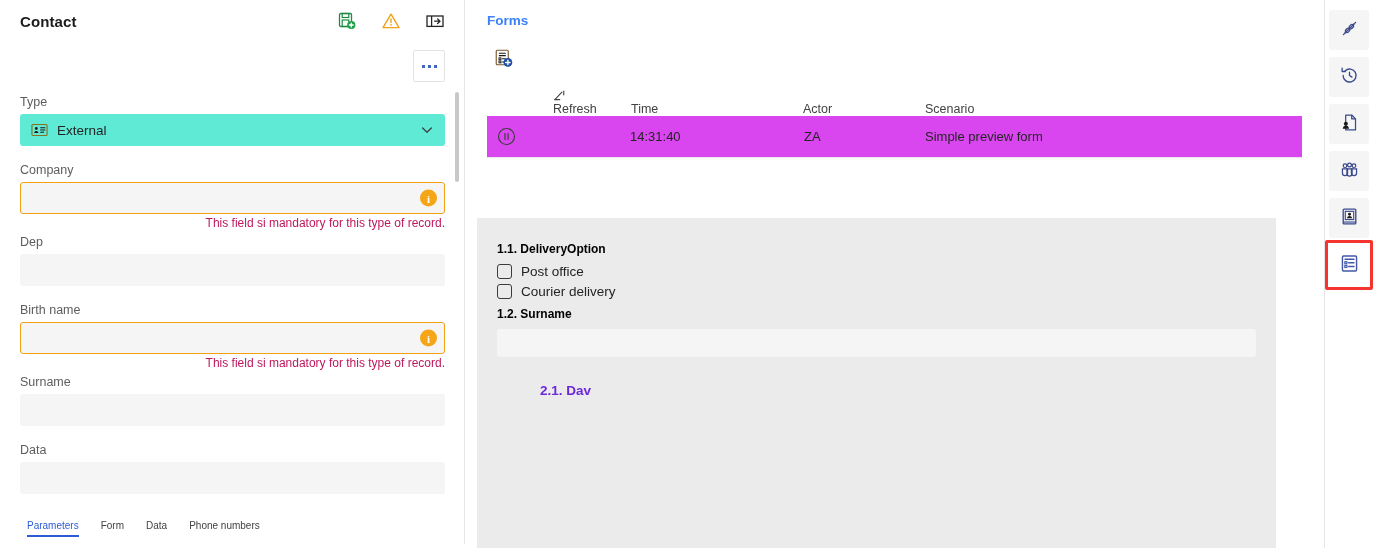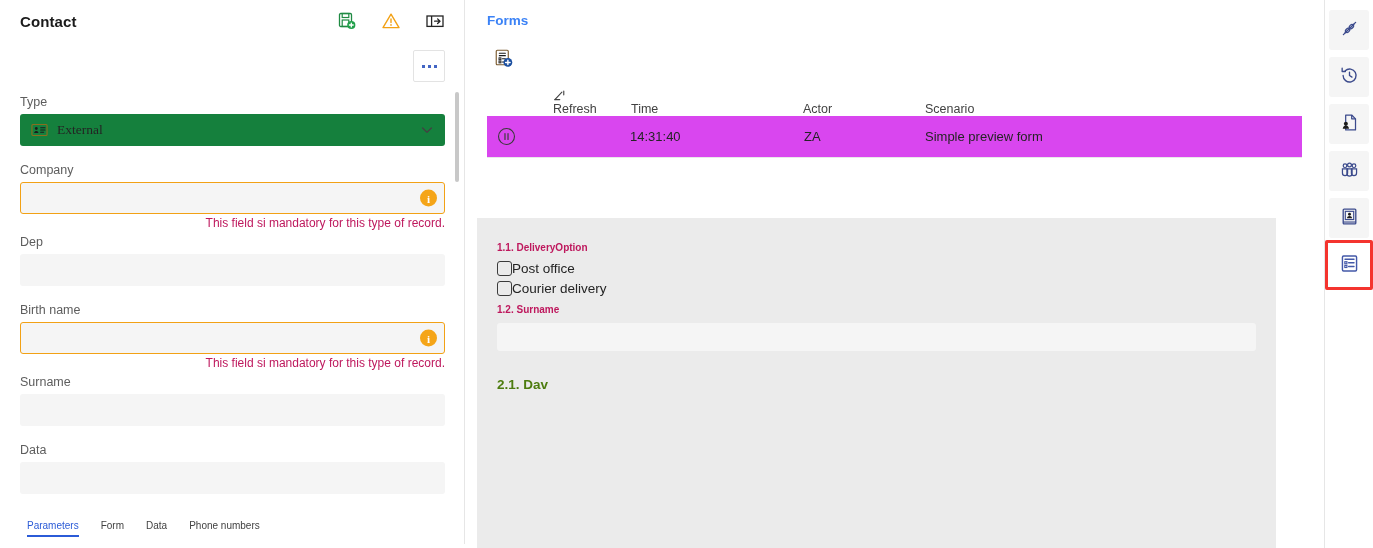--- a/index.html
+++ b/index.html
@@ -60,21 +60,21 @@
   .input-box {
     position: relative;
     height: 32px;
     background: #f5f5f5;
     border: 1px solid transparent;
     border-radius: 3px;
     display: flex; align-items: center;
     padding: 0 10px;
     font-size: 13.5px; color: #242424;
   }
-  .input-box.combo { background: #15803d; font-family: Liberation Serif, serif; }
+  .input-box.combo { background: #5eead4; }
   .input-box.invalid { border-color: #f2a115; background: #f5f5f5; }
   .combo-icon { margin-right: 9px; display: flex; align-items: center; }
   .chevron { margin-left: auto; color: #5d5d5d; display: flex; align-items: center; }
   .badge-info {
     position: absolute; right: 7px; top: 50%; transform: translateY(-50%);
     width: 17px; height: 17px; border-radius: 50%;
     background: #f5a518;
     color: #ffffff; font-size: 11px; font-weight: 700;
     display: flex; align-items: center; justify-content: center;
     font-family: "Liberation Serif", serif;
@@ -157,42 +157,42 @@
 
   
   .preview {
     position: absolute;
     left: 12px; right: 48px; top: 218px; bottom: 0;
     background: #ebebeb;
     padding: 24px 20px 0 20px;
     overflow: hidden;
   }
   .pv-label {
-    font-size: 10px; font-weight: 700; color: #be185d;
+    font-size: 12px; font-weight: 700; color: #000000;
     margin-bottom: 8px;
   }
   .pv-check {
-    display: flex; align-items: center; 
+    display: flex; align-items: center; gap: 9px;
     font-size: 13.5px; color: #242424;
     margin-bottom: 5px; cursor: pointer;
   }
   .cbox {
     width: 15px; height: 15px;
     border: 1.6px solid #3b3b3b;
     border-radius: 3px; background: #ebebeb;
     flex: 0 0 15px;
   }
   .pv-input {
     height: 28px; background: #f5f5f5;
     border-radius: 3px; margin-bottom: 26px;
     border: 1px solid transparent;
   }
   .pv-group { margin-bottom: 8px; }
   .pv-group.tight { margin-bottom: 16px; }
-  .pv-cut { color: #4d7c0f; font-weight: 700; font-size: 13.5px; }
+  .pv-cut { color: #6d28d9; font-weight: 700; font-size: 13.5px; margin-left: 43px; }
 
   
   .rail {
     position: relative;
     flex: 0 0 49px; width: 49px; height: 548px;
     background: #ffffff;
     border-left: 1px solid #e6e6e6;
     padding-top: 10px;
   }
   .rail-btn {

